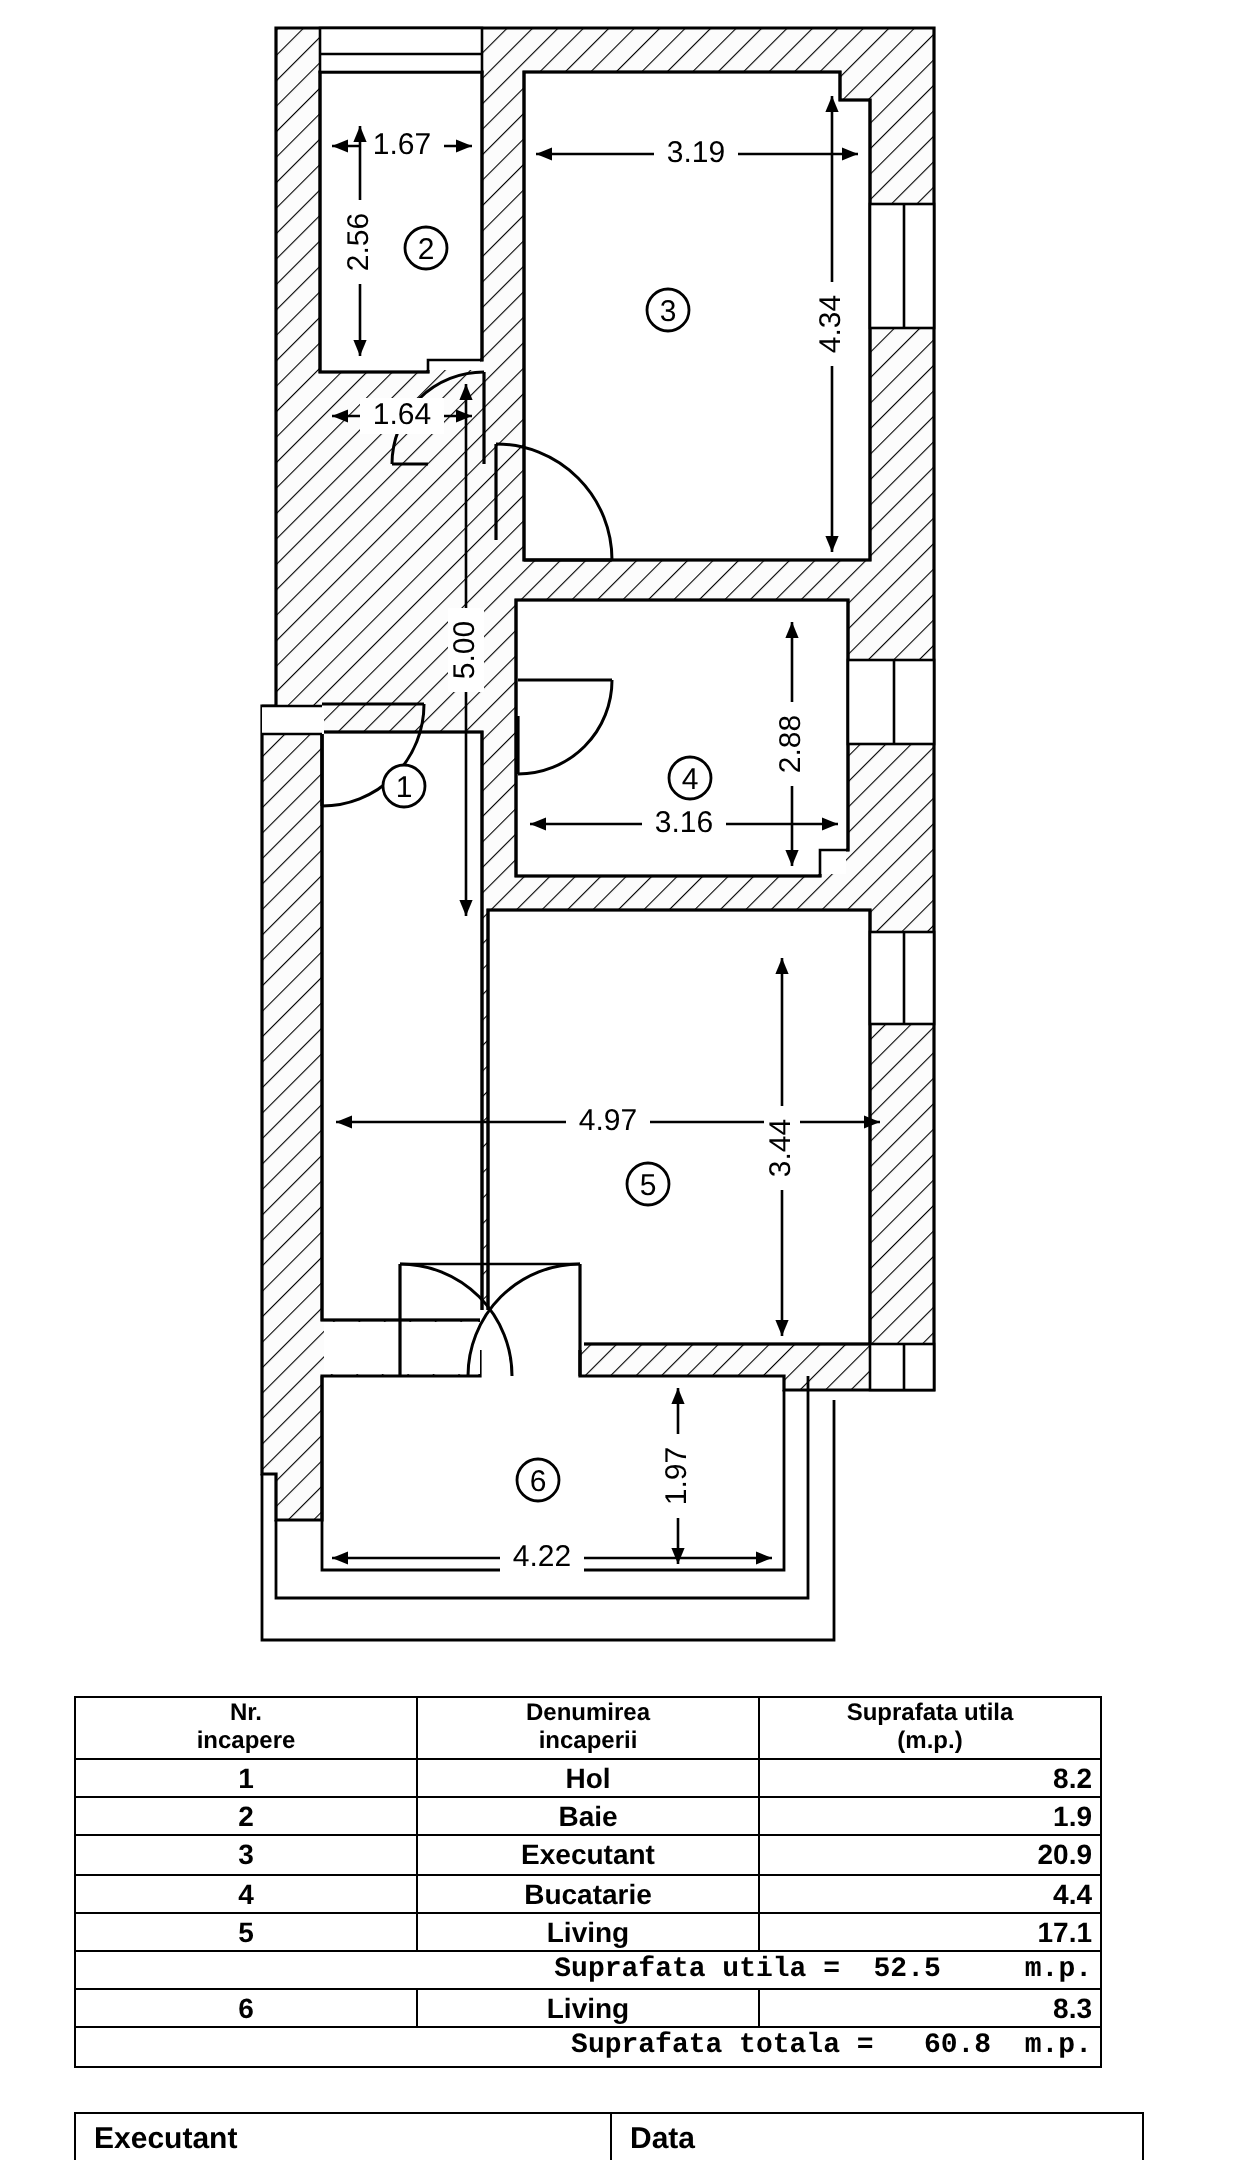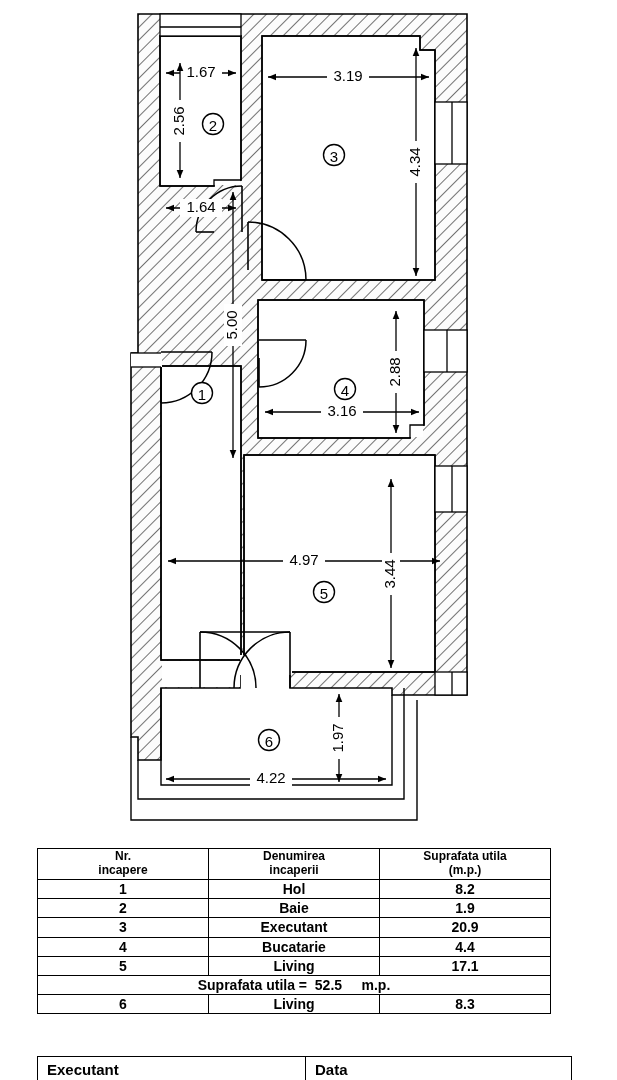--- a/index.html
+++ b/index.html
@@ -71,24 +71,25 @@
     padding: 1px 4px;
     line-height: 1.16;
   }
   table.schedule th {
     text-align: center;
     font-weight: bold;
     font-size: 12px;
   }
   td.c-num { width: 115px; text-align: center; }
   td.c-name { width: 229px; text-align: center; padding-left: 9px; }
-  td.c-area { width: 170px; text-align: center; }
+  td.c-area { width: 170px; text-align: right; }
   td.c-span-total {
-    text-align: center;
+    text-align: right;
     padding: 1px 4px;
+    font-family: Liberation Mono, monospace;
   }
   .total-inner {
     display: inline-block;
     white-space: pre;
   }
   #footer-wrap {
     position: absolute;
     left: 37px;
     top: 1056px;
     width: 514px;
@@ -392,20 +393,25 @@
       <tr>
         <td class="c-span-total" colspan="3">
           <span class="total-inner">Suprafata utila =  52.5     m.p.</span>
         </td>
       </tr>
       <tr>
         <td class="c-num">6</td>
         <td class="c-name">Living</td>
         <td class="c-area">8.3</td>
       </tr>
+      <tr>
+        <td class="c-span-total" colspan="3">
+          <span class="total-inner">Suprafata totala =   60.8  m.p.</span>
+        </td>
+      </tr>
     </tbody>
   </table>
 </div>
 
 <div id="footer-wrap">
   <table class="footer">
     <tbody>
       <tr>
         <td class="f-left">Executant</td>
         <td class="f-right">Data</td>

